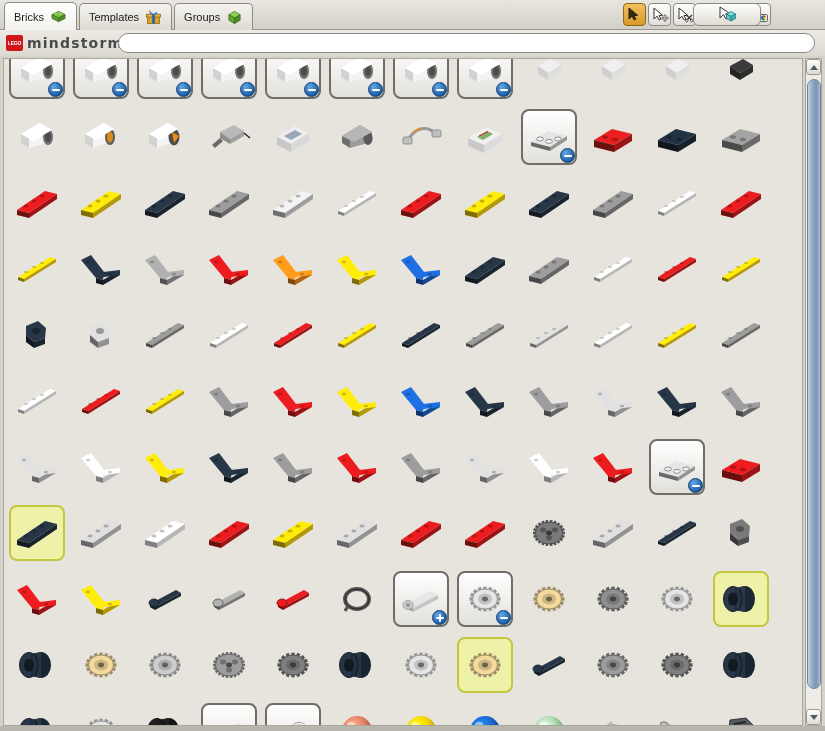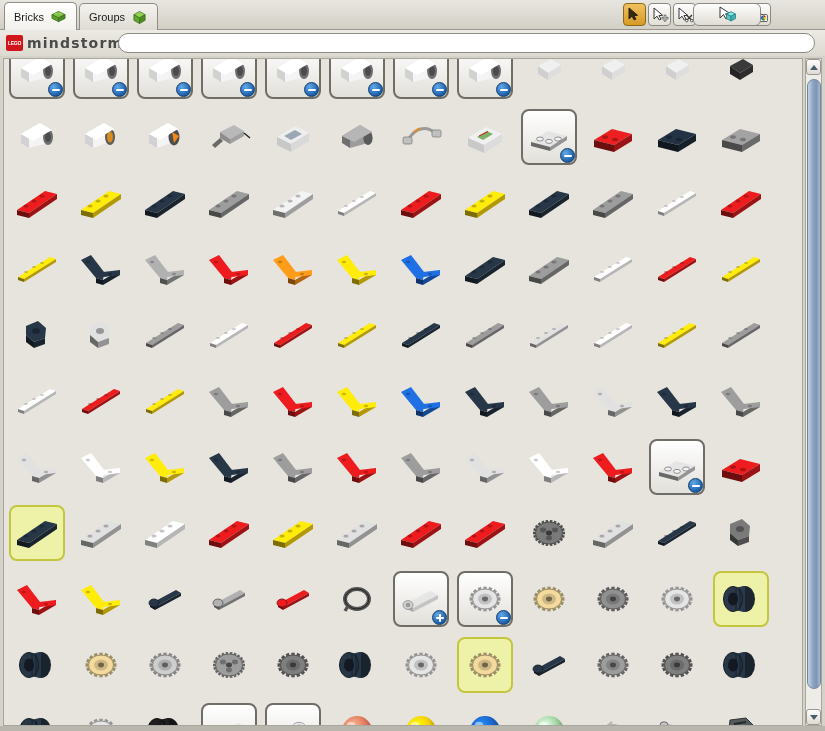--- a/index.html
+++ b/index.html
@@ -157,20 +157,33 @@
             <svg class="tab-ico" viewBox="0 0 18 16">
               <path d="M2 6 L9 2.5 L16 6 L9 9.5 Z" fill="#7fc241" stroke="#3f6a1e" stroke-width=".8"></path>
               <path d="M2 6 L2 10 L9 13.5 L9 9.5 Z" fill="#5ba32c" stroke="#3f6a1e" stroke-width=".8"></path>
               <path d="M9 9.5 L9 13.5 L16 10 L16 6 Z" fill="#4a8d23" stroke="#3f6a1e" stroke-width=".8"></path>
               <ellipse cx="6.5" cy="5" rx="1.6" ry=".9" fill="#9ad85e"></ellipse>
               <ellipse cx="11" cy="5" rx="1.6" ry=".9" fill="#9ad85e"></ellipse>
             </svg>
           </span>
         </div>
         <div class="tab">
+          <span>Templates</span>
+          <span>
+            <svg class="tab-ico" viewBox="0 0 18 16">
+              <rect x="2.5" y="6.5" width="13" height="8" fill="#d9a41f" stroke="#8a6310" stroke-width=".8"></rect>
+              <rect x="1.5" y="4.5" width="15" height="3" fill="#eab838" stroke="#8a6310" stroke-width=".8"></rect>
+              <rect x="7.6" y="4.5" width="2.8" height="10" fill="#1a62c8"></rect>
+              <path d="M9 4.5 C6 1 3.5 2.5 5.5 4.5 Z" fill="#2a7fe0"></path>
+              <path d="M9 4.5 C12 1 14.5 2.5 12.5 4.5 Z" fill="#2a7fe0"></path>
+              <path d="M6 2 L4 1" stroke="#d1191b" stroke-width="1"></path>
+            </svg>
+          </span>
+        </div>
+        <div class="tab">
           <span>Groups</span>
           <span>
             <svg class="tab-ico" viewBox="0 0 18 16">
               <path d="M3 5 L9 1.5 L15 5 L9 8.5 Z" fill="#8ed44f" stroke="#3f6a1e" stroke-width=".8"></path>
               <path d="M3 5 L3 11 L9 14.5 L9 8.5 Z" fill="#5fa82e" stroke="#3f6a1e" stroke-width=".8"></path>
               <path d="M9 8.5 L9 14.5 L15 11 L15 5 Z" fill="#4a8d23" stroke="#3f6a1e" stroke-width=".8"></path>
             </svg>
           </span>
         </div>
       </div>

